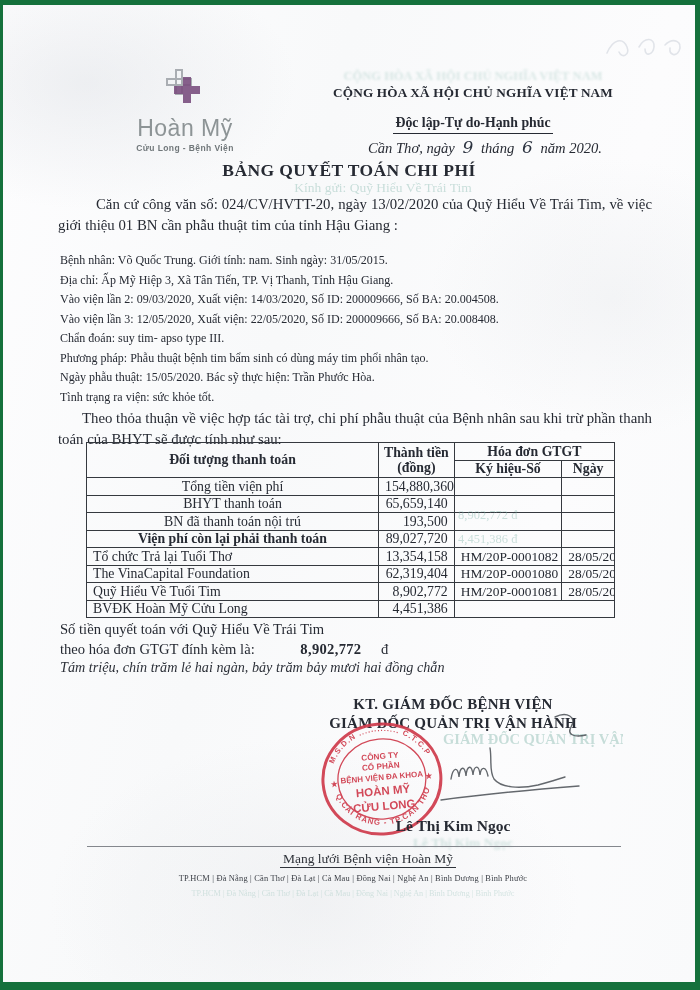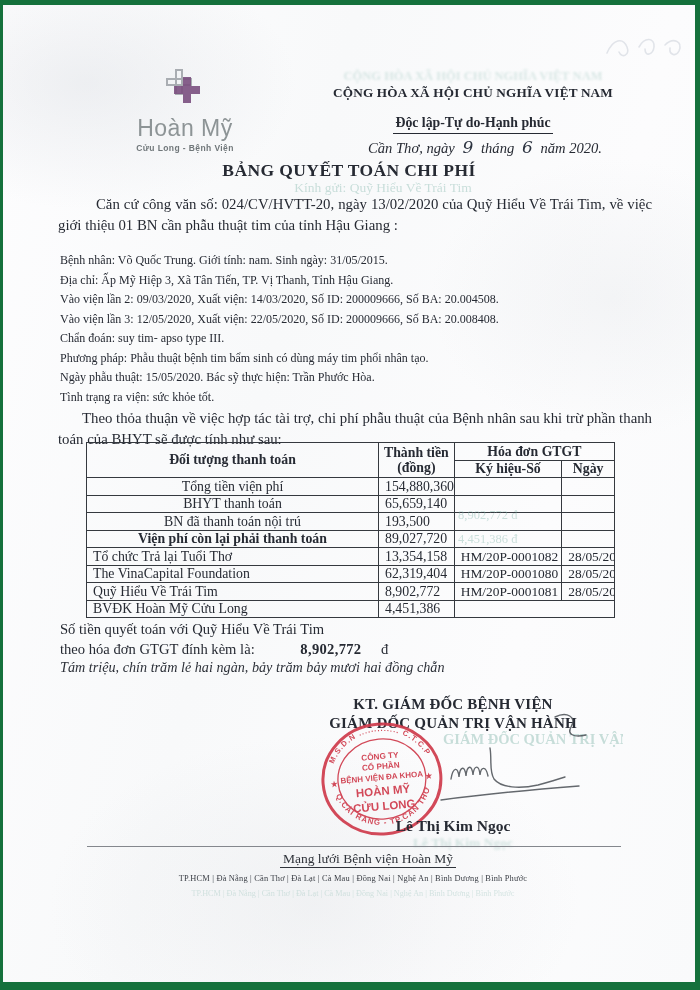--- a/index.html
+++ b/index.html
@@ -38,21 +38,21 @@
   .patient{left:57px;top:246px;width:600px;font-size:12px;line-height:19.5px;}
   
   table.cost{left:83px;top:437px;position:absolute;border-collapse:collapse;width:529px;
              font-size:13.8px;table-layout:fixed;}
   table.cost th,table.cost td{border:1px solid #35393f;padding:0 6px;line-height:15.5px;
              height:16.5px;overflow:hidden;white-space:nowrap;}
   table.cost th{font-weight:bold;text-align:center;padding:0 2px;}
   .w1{width:266px;}.w2{width:69px;}.w3{width:98px;}.w4{width:48px;}
   td.lbl{text-align:left;}
   tr.center-lbl td.lbl{text-align:center;margin-top:26px;}
-  td.amt{text-align:left;padding-right:13px;}
+  td.amt{text-align:right;padding-right:13px;}
   td.inv,td.dt{text-align:center;font-size:13.4px;}
   tr.bold-row td.lbl{font-weight:bold;}
   
   .settle{left:57px;top:615px;font-size:14.6px;line-height:19.5px;}
   .settle .amt-b{font-weight:bold;margin-left:42px;letter-spacing:.3px;}
   .settle .cur{margin-left:16px;}
   .in-words{left:57px;top:654px;font-style:italic;font-size:14.2px;color:#2c3038;}
   
   .sig-title{left:295px;top:690px;width:310px;text-align:center;font-weight:bold;
              font-size:15px;line-height:18.5px;letter-spacing:.2px;}
@@ -188,21 +188,21 @@
           <td class="inv">HM/20P-0001082</td>
           <td class="dt">28/05/2020</td>
         </tr>
         <tr>
           <td class="lbl">The VinaCapital Foundation</td>
           <td class="amt">62,319,404</td>
           <td class="inv">HM/20P-0001080</td>
           <td class="dt">28/05/2020</td>
         </tr>
         <tr>
-          <td class="lbl">Quỹ Hiểu Về Trái Tim</td>
+          <td class="lbl">Quỹ Hiểu Về Tuổi Tim</td>
           <td class="amt">8,902,772</td>
           <td class="inv">HM/20P-0001081</td>
           <td class="dt">28/05/2020</td>
         </tr>
         <tr>
           <td class="lbl">BVĐK Hoàn Mỹ Cửu Long</td>
           <td class="amt">4,451,386</td>
           <td class="inv" colspan="2"></td>
         </tr>
       </tbody>

